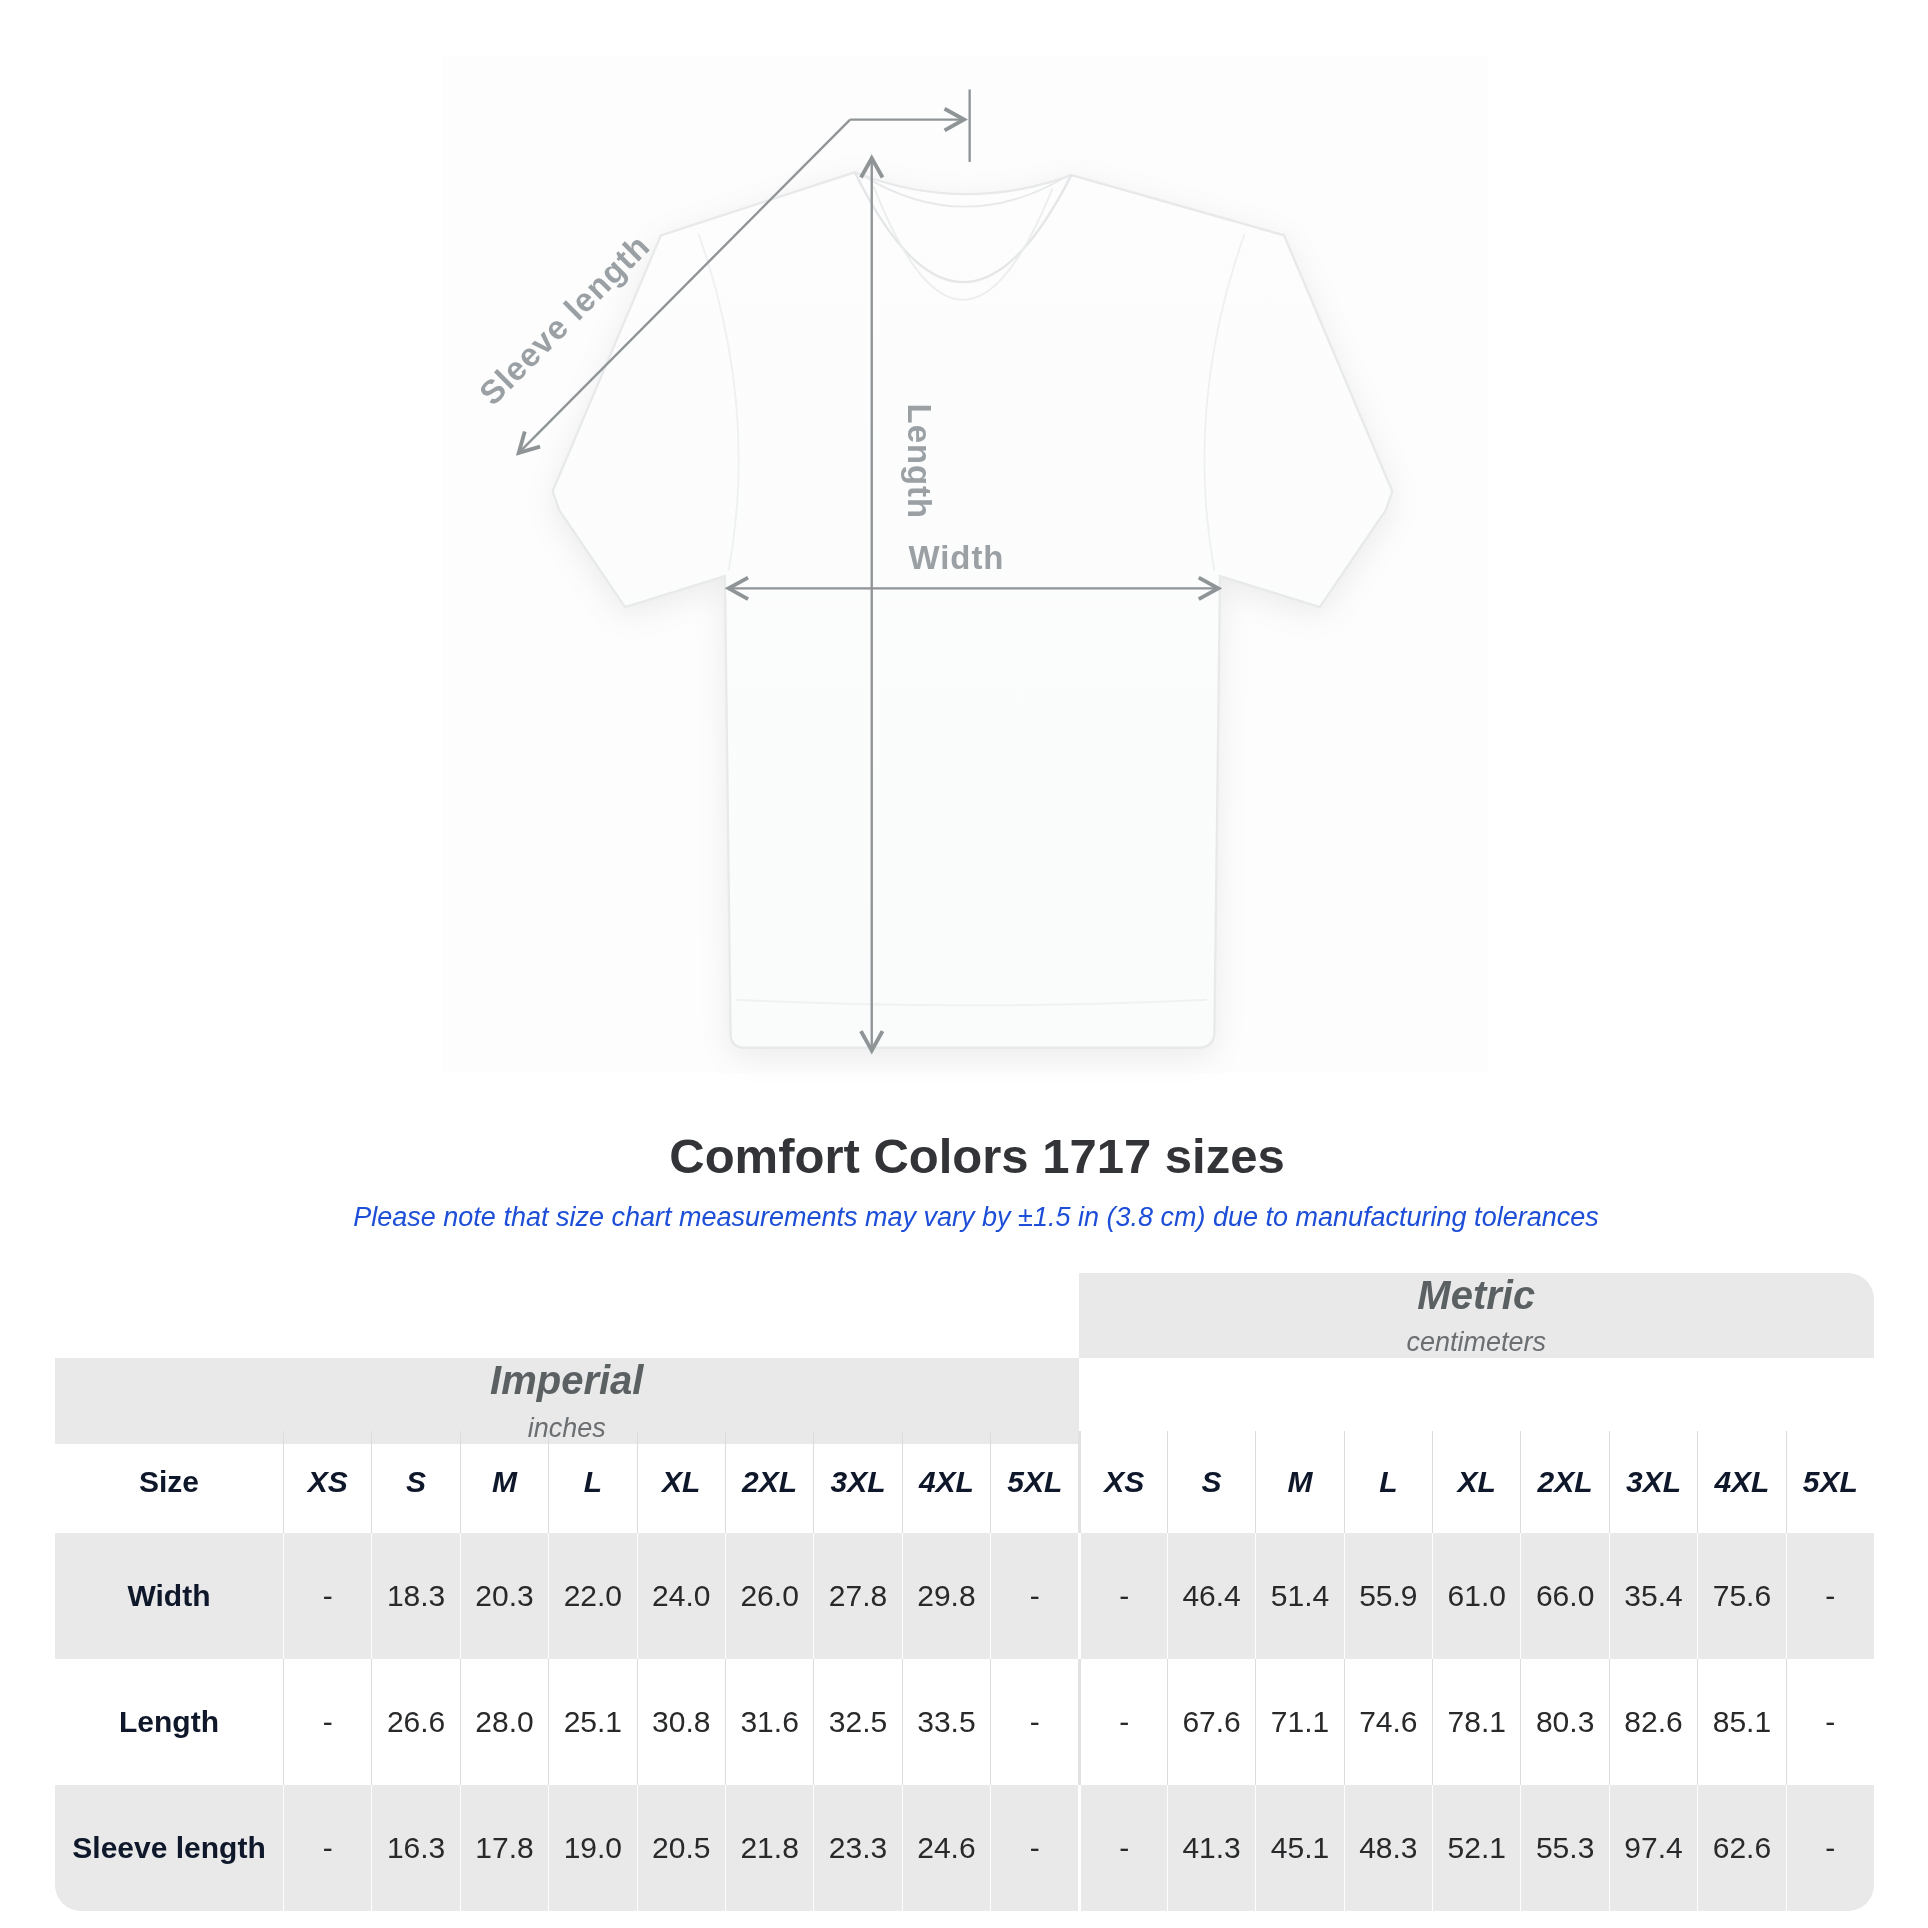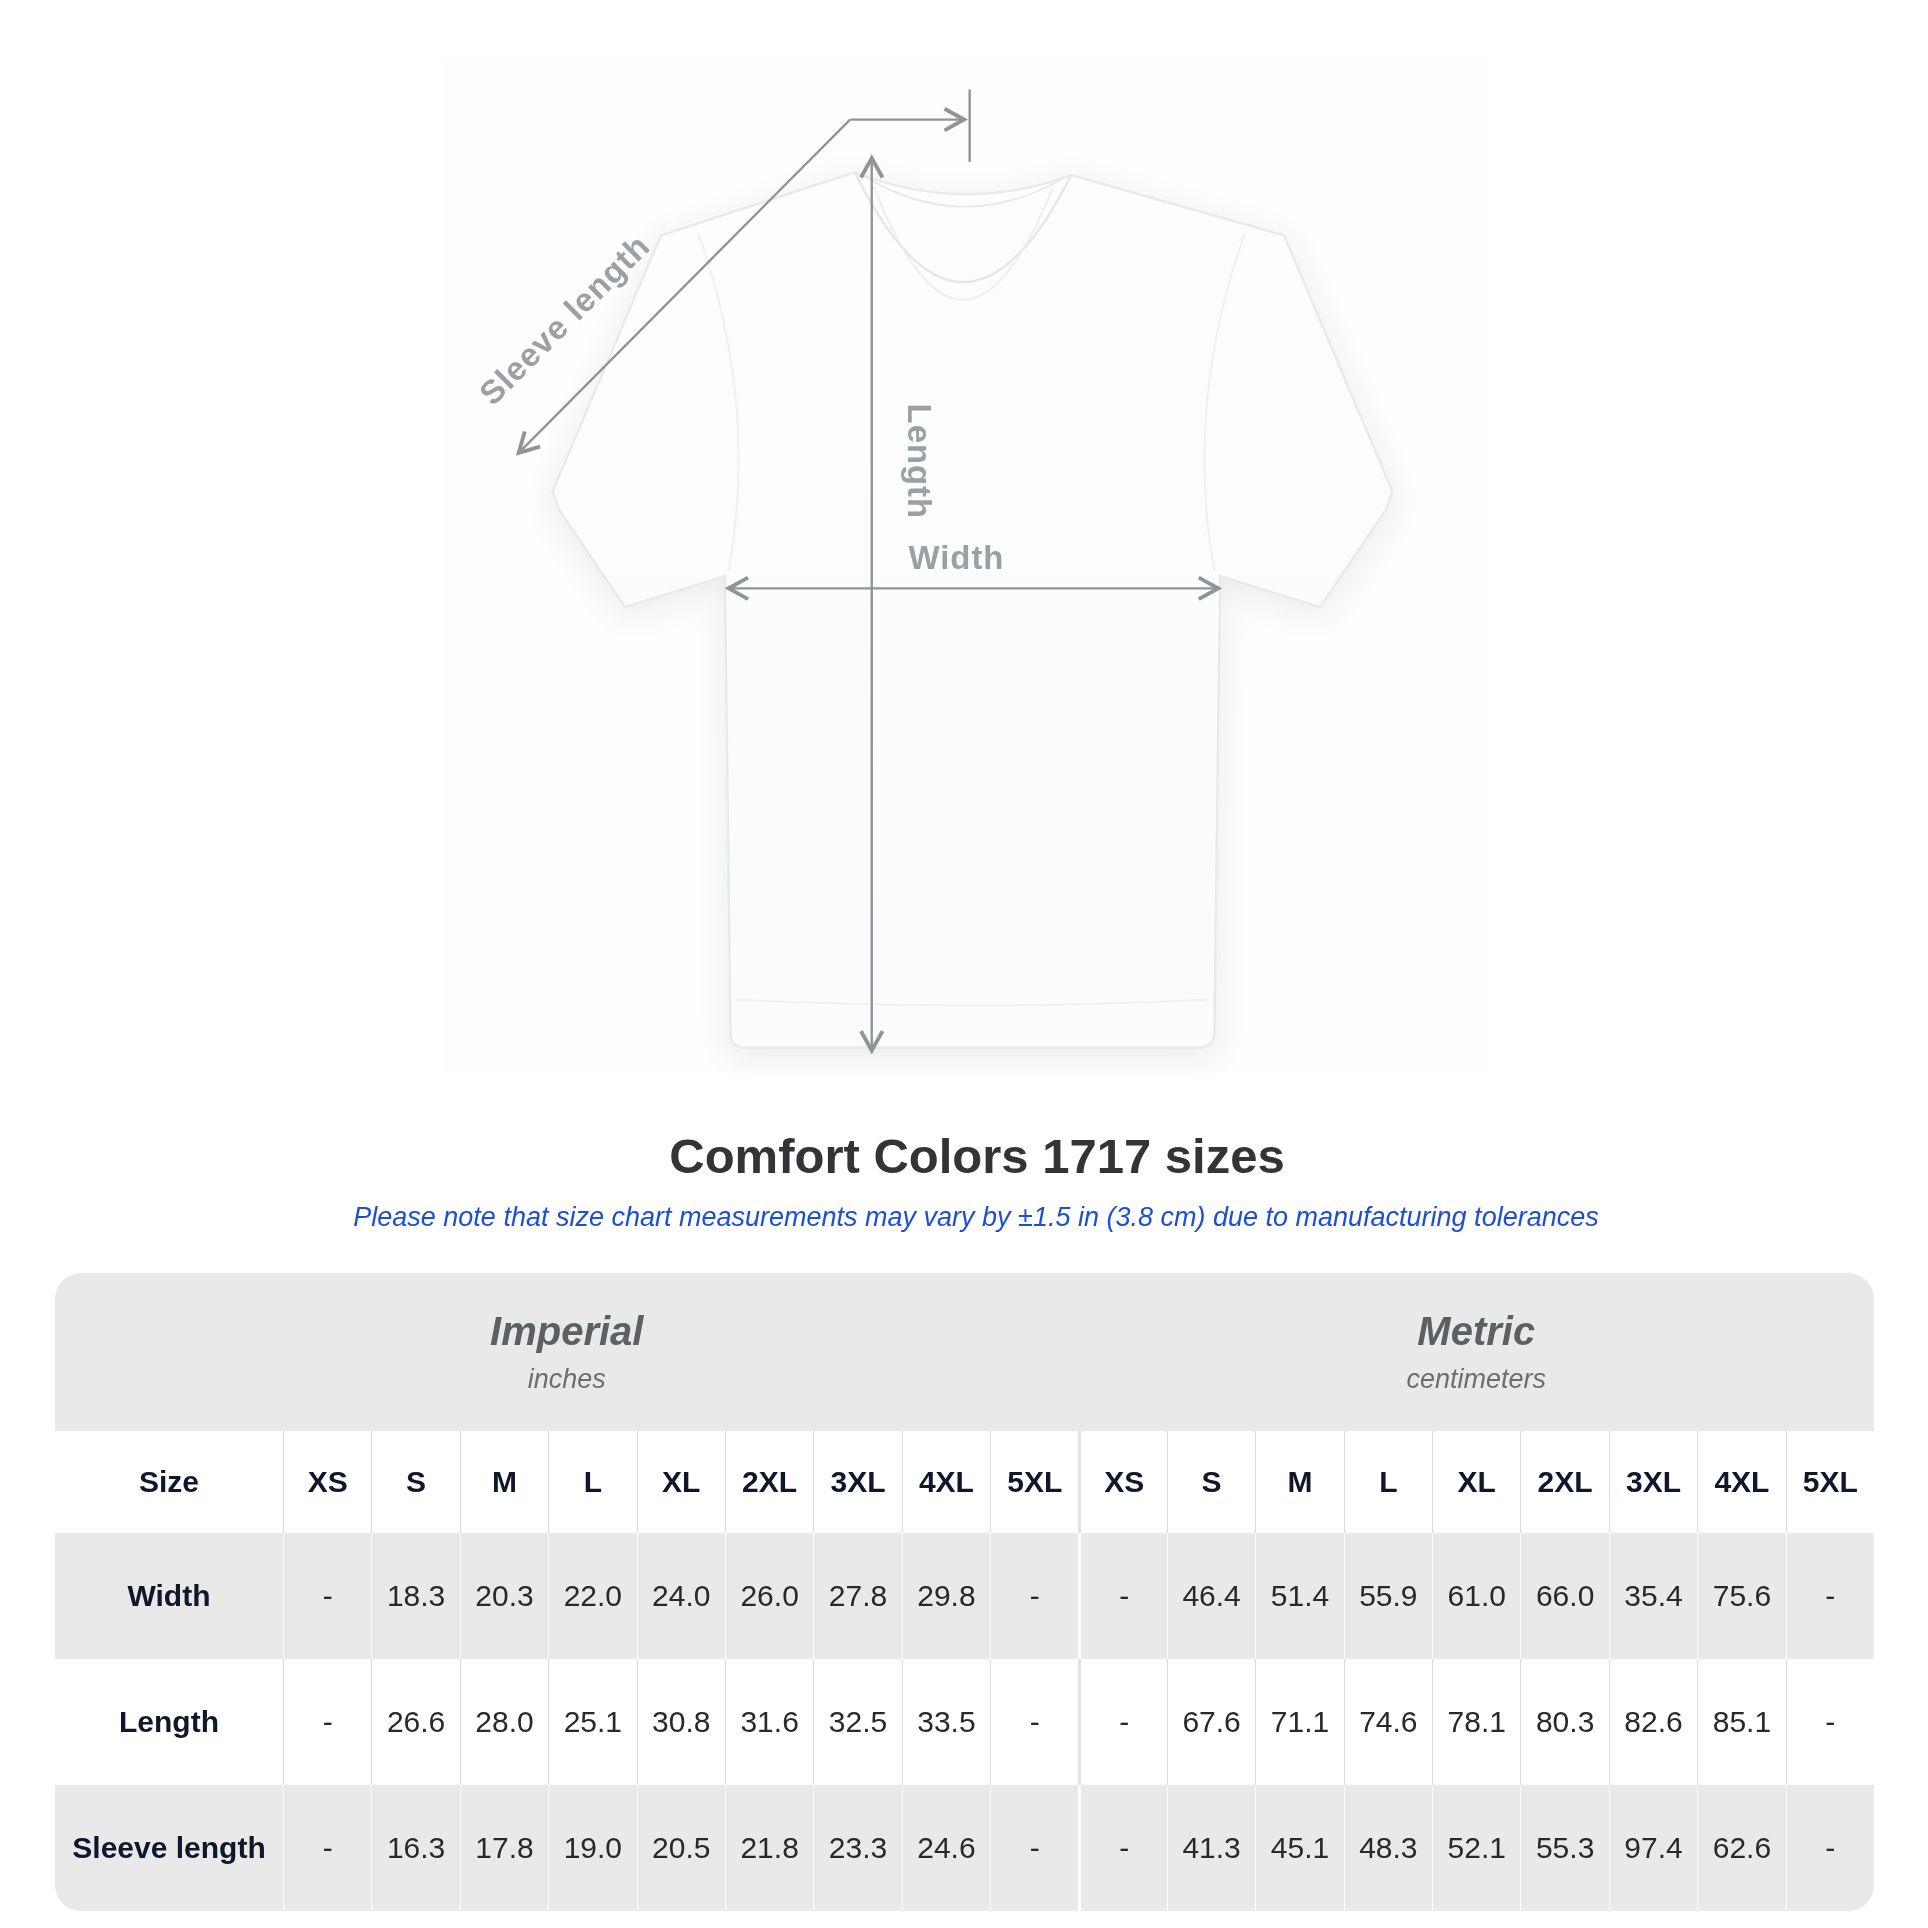--- a/index.html
+++ b/index.html
@@ -77,21 +77,21 @@
   .cell{
     display:flex; align-items:center; justify-content:center;
   }
   .head, .rowlab{
     font-size:30px; font-weight:bold; color:#0f172a;
   }
   .val{
     font-size:30px; color:#28292b;
   }
   
-  .header-row > div + div{ border-left:0.9px solid #dcdcdc; }
+  .header-row > div + div{ border-left:0.9px solid #dcdcdc;font-style:italic; }
   .row-white  > div + div{ border-left:0.9px solid #dcdcdc; }
   .row-gray   > div + div{ border-left:0.9px solid rgba(255,255,255,0.9); }
   
   .header-row > :nth-child(11){ border-left:3.8px solid #e2e2e2; }
   .row-white  > :nth-child(11){ border-left:3.8px solid #e2e2e2; }
   .row-gray   > :nth-child(11){ border-left:3.8px solid rgba(255,255,255,0.95); }
 </style>
 </head>
 <body>
 
@@ -153,27 +153,27 @@
     <text class="meas-label" transform="translate(965,490) rotate(90)" text-anchor="middle">Length</text>
     <text class="meas-label" x="1016" y="604" text-anchor="middle">Width</text>
   </svg>
 </div>
 
 <div class="page-title">Comfort Colors 1717 sizes</div>
 <div class="page-subtitle">Please note that size chart measurements may vary by ±1.5 in (3.8 cm) due to manufacturing tolerances</div>
 
 <div class="size-table">
   <div class="row band">
+    <div class="group group-metric">
+      <div class="group-name">Metric</div>
+      <div class="group-unit">centimeters</div>
+    </div>
     <div class="group group-imperial">
       <div class="group-name">Imperial</div>
       <div class="group-unit">inches</div>
-    </div>
-    <div class="group group-metric">
-      <div class="group-name">Metric</div>
-      <div class="group-unit">centimeters</div>
     </div>
   </div>
 
   <div class="row header-row">
     <div class="cell head">Size</div>
 
   <div class="cell head">XS</div>
       <div class="cell head">S</div>
       <div class="cell head">M</div>
       <div class="cell head">L</div>

